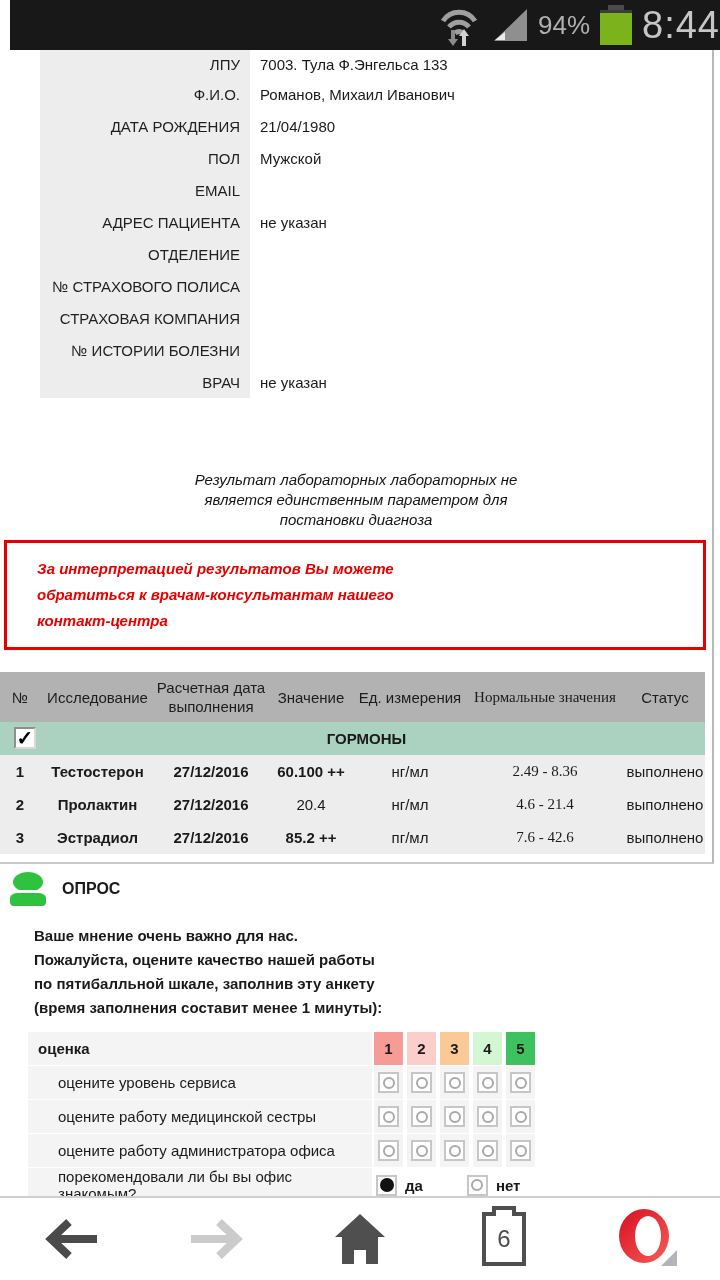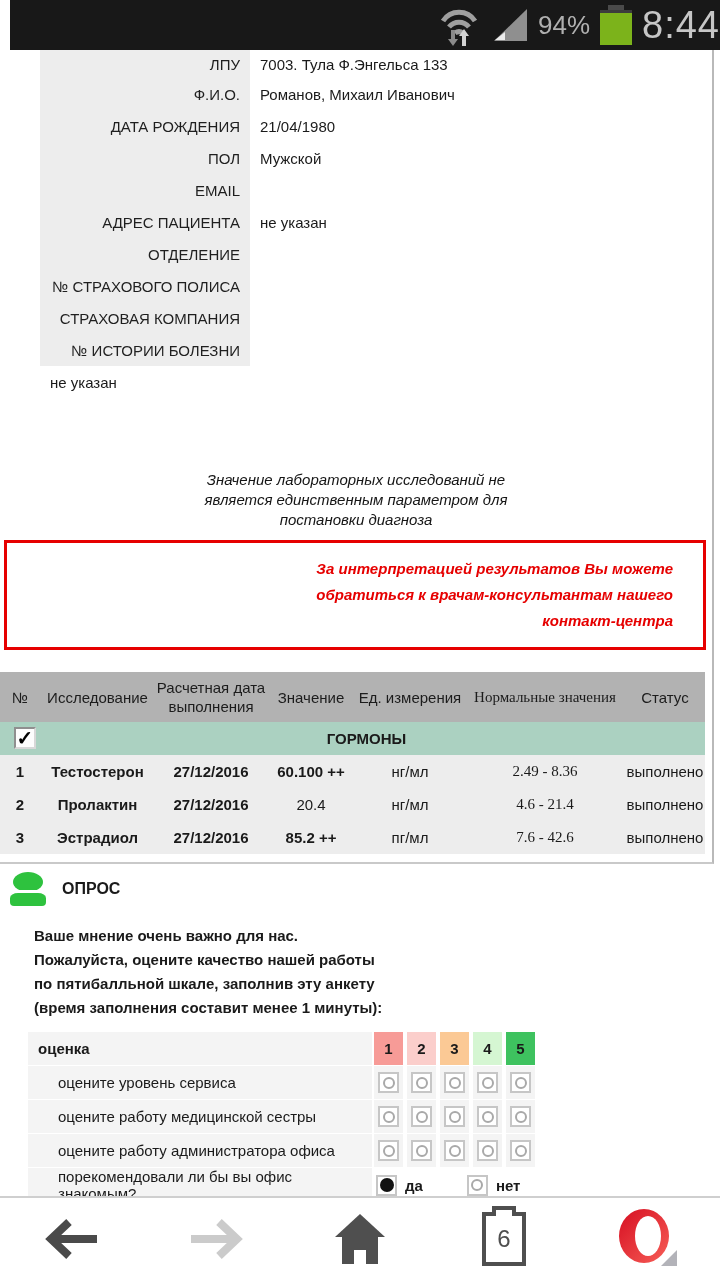--- a/index.html
+++ b/index.html
@@ -22,21 +22,21 @@
 
   .ptable { width:100%;margin-left:40px; }
   .prow { display:flex; height:32px; }
   .prow:first-child { height:28px; }
   .plabel { width:210px; background:#ededed; display:flex; align-items:center; justify-content:flex-end;
             padding-right:10px; font-size:15px; color:#1f1f1f; }
   .pvalue { flex:1; display:flex; align-items:center; padding-left:10px; font-size:15px; }
 
   .disc { margin-top:72px; text-align:center; font-style:italic; font-size:15px; line-height:20px; color:#151515; }
 
-  .warn { margin:10px 6px 0 4px; border:3px solid #e60000; padding:13px 30px; text-align:right; }
+  .warn { margin:10px 6px 0 4px; border:3px solid #e60000; padding:13px 30px; text-align:left; }
   .warn div { font-size:15px; font-weight:bold; font-style:italic; line-height:26px; }
 
   .rtable { margin-top:22px; width:705px; font-size:15px; }
   .rrow { display:flex; align-items:center; }
   .rhead { background:#b2b2b2; height:50px; }
   .rhead .cell { color:#1c1c1c; line-height:19px; }
   .grow { background:#abd1c1; height:33px; position:relative; }
   .grow .glabel { width:100%; text-align:center; font-weight:bold;padding-left:28px; }
   .drow { background:#ededed; height:33px; }
   .cell { text-align:center; }
@@ -147,26 +147,27 @@
         </div>
       <div class="prow">
           <div class="plabel">СТРАХОВАЯ КОМПАНИЯ</div>
           <div class="pvalue"></div>
         </div>
       <div class="prow">
           <div class="plabel">№ ИСТОРИИ БОЛЕЗНИ</div>
           <div class="pvalue"></div>
         </div>
       <div class="prow">
+          <div class="plabel">ВРАЧ</div>
           <div class="pvalue">не указан</div>
         </div>
     </div>
 
     <div class="disc">
-      <div>Значение лабораторных исследований не</div>
+      <div>Результат лабораторных лабораторных не</div>
       <div>является единственным параметром для</div>
       <div>постановки диагноза</div>
     </div>
 
     <div class="warn">
       <div style="color: rgb(230, 0, 0);">За интерпретацией результатов Вы можете</div>
       <div style="color: rgb(230, 0, 0);">обратиться к врачам-консультантам нашего</div>
       <div style="color: rgb(230, 0, 0);">контакт-центра</div>
     </div>
 

